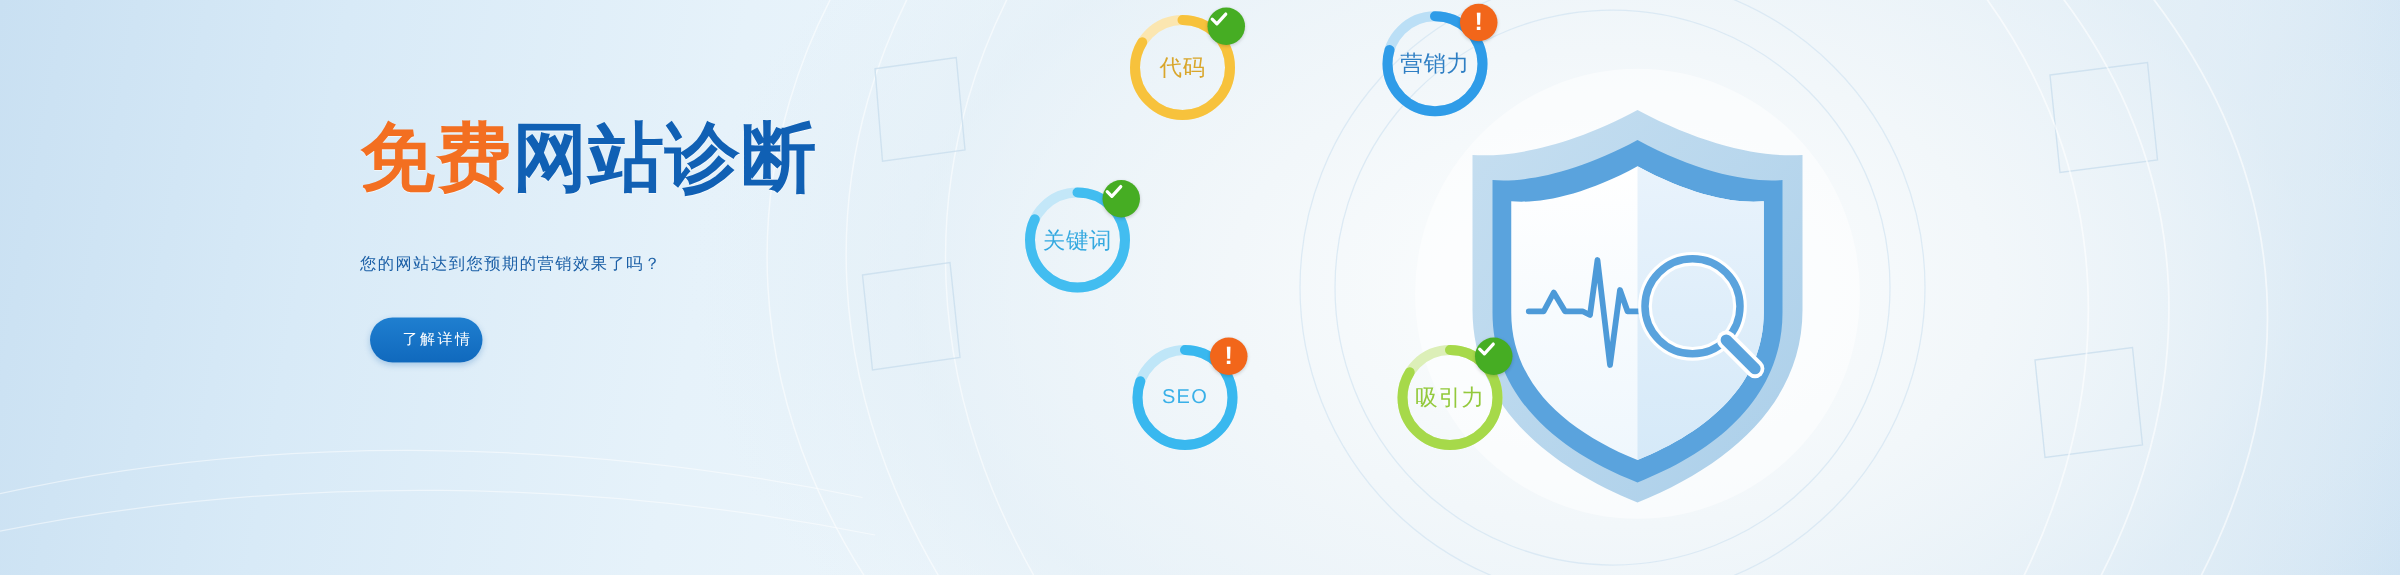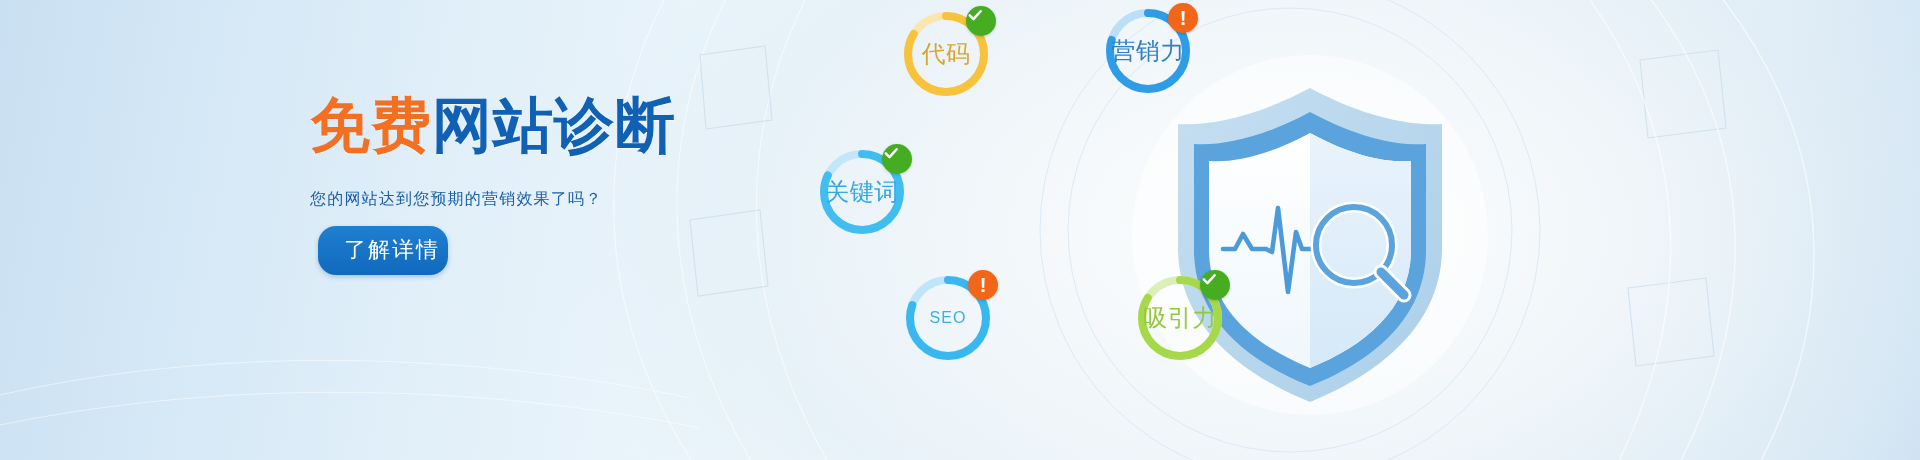--- a/index.html
+++ b/index.html
@@ -18,73 +18,73 @@
       linear-gradient(100deg, #c9e0f2 0%, #d8eaf7 14%, #e6f2fa 30%, #eef6fb 46%, #f3f8fb 60%, #eef5fa 74%, #e2eef7 88%, #cfe3f3 100%);
   }
 
   
   .decor { position:absolute; inset:0; pointer-events:none; }
   .decor svg { position:absolute; inset:0; width:1920px; height:460px; }
 
   
   .copy {
     position:absolute;
-    left:310px; top:92px;
+    left:288px; top:92px;
     width:620px;
   }
   .title {
     font-size:60px;
     line-height:68px;
     font-weight:bold;
     letter-spacing:1px;
     white-space:nowrap;
     text-shadow:0 1px 0 rgba(255,255,255,0.55);
   }
   .title .t-orange { color:#f36f21; }
   .title .t-blue   { color:#1060b4; }
 
   .sub {
-    margin-top:20px;
-    font-size:16px;
+    margin-top:32px;
+    font-size:13px;
     line-height:38px;
     color:#1b5fa6;
     letter-spacing:1.2px;
     white-space:nowrap;
   }
   .sub .line2 { display:block; }
 
   .cta {
     display:inline-block;
-    margin-top:8px;
+    margin-top:24px;
     margin-left:8px;
     padding:9px 8px 10px 26px;
     border-radius:18px;
     background:linear-gradient(180deg,#1f7fd0 0%,#1069bd 100%);
     color:#ffffff;
-    font-size:22px;
+    font-size:12px;
     letter-spacing:2px;
     border:none;
     cursor:pointer;
     box-shadow:0 2px 5px rgba(16,96,180,0.28);
   }
 
   
   .art { position:absolute; left:980px; top:0; width:940px; height:460px; }
   .art svg { position:absolute; left:0; top:0; width:940px; height:460px; }
 
   
   .badge {
     position:absolute;
     width:92px; height:92px;
   }
   .badge .ring { position:absolute; left:0; top:0; width:92px; height:92px; }
   .badge .blabel {
     position:absolute; left:0; top:0; width:92px; height:92px;
     display:flex; align-items:center; justify-content:center;
-    font-size:24px; letter-spacing:0.5px;
+    font-size:18px; letter-spacing:0.5px;
     white-space:nowrap;
   }
   .badge.seo .blabel { font-size:16px; letter-spacing:1px; font-weight:normal; }
   .badge .mark {
     position:absolute;
     width:30px; height:30px; border-radius:50%;
     display:flex; align-items:center; justify-content:center;
     top:-2px; right:-4px;
     box-shadow:0 1px 3px rgba(0,0,0,0.18);
   }
@@ -95,21 +95,21 @@
     color:#fff; font-size:20px; font-weight:bold; line-height:1;
     margin-top:-1px;
   }
 
   
   .b-code      { left:-80px;  top:8px;   }
   .b-marketing { left:122px;  top:5px;   }
   .b-keyword   { left:-164px; top:146px; }
   .b-touch     { left:210px;  top:152px; }
   .b-seo       { left:-78px;  top:272px; }
-  .b-attract   { left:154px;  top:272px; }
+  .b-attract   { left:134px;  top:272px; }
 </style>
 </head>
 <body>
 
 <div class="banner">
 
   <div class="decor">
     <svg viewBox="0 0 1920 460" xmlns="http://www.w3.org/2000/svg" aria-hidden="true">
       <g stroke="#ffffff" stroke-opacity="0.55" fill="none" stroke-width="1.2">
         <path d="M760 -60 C 640 120, 650 330, 790 520"></path>

